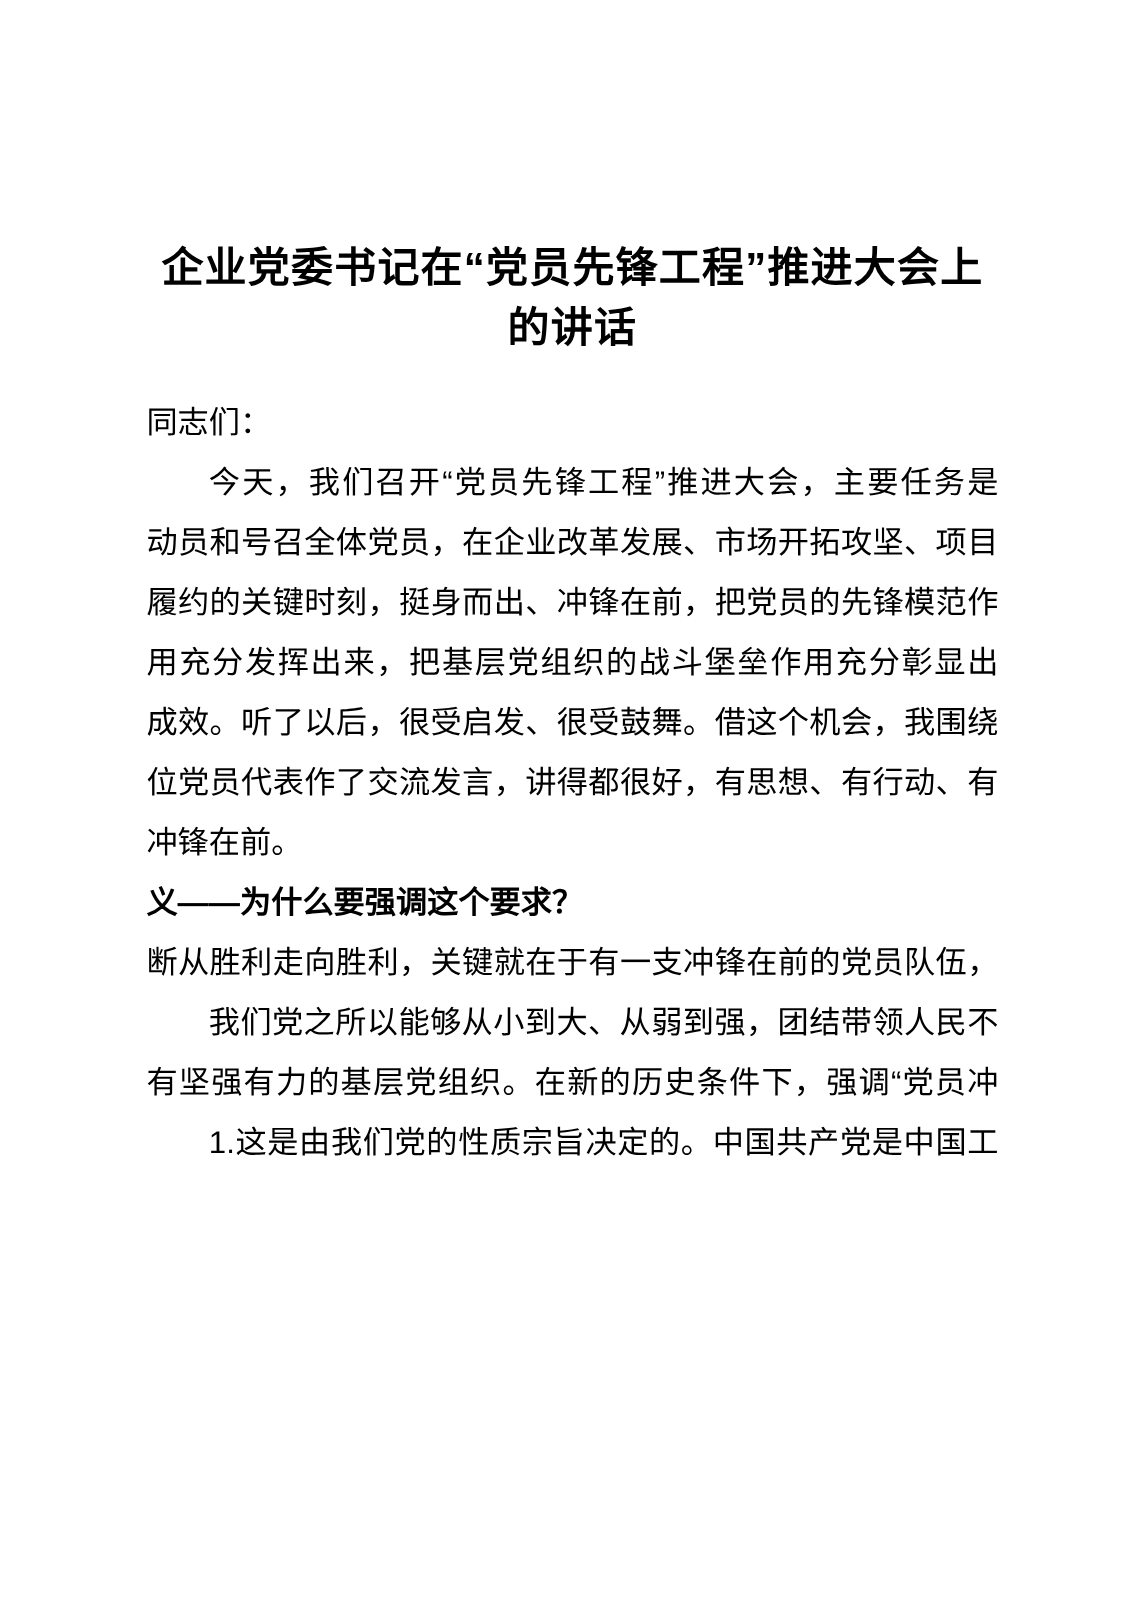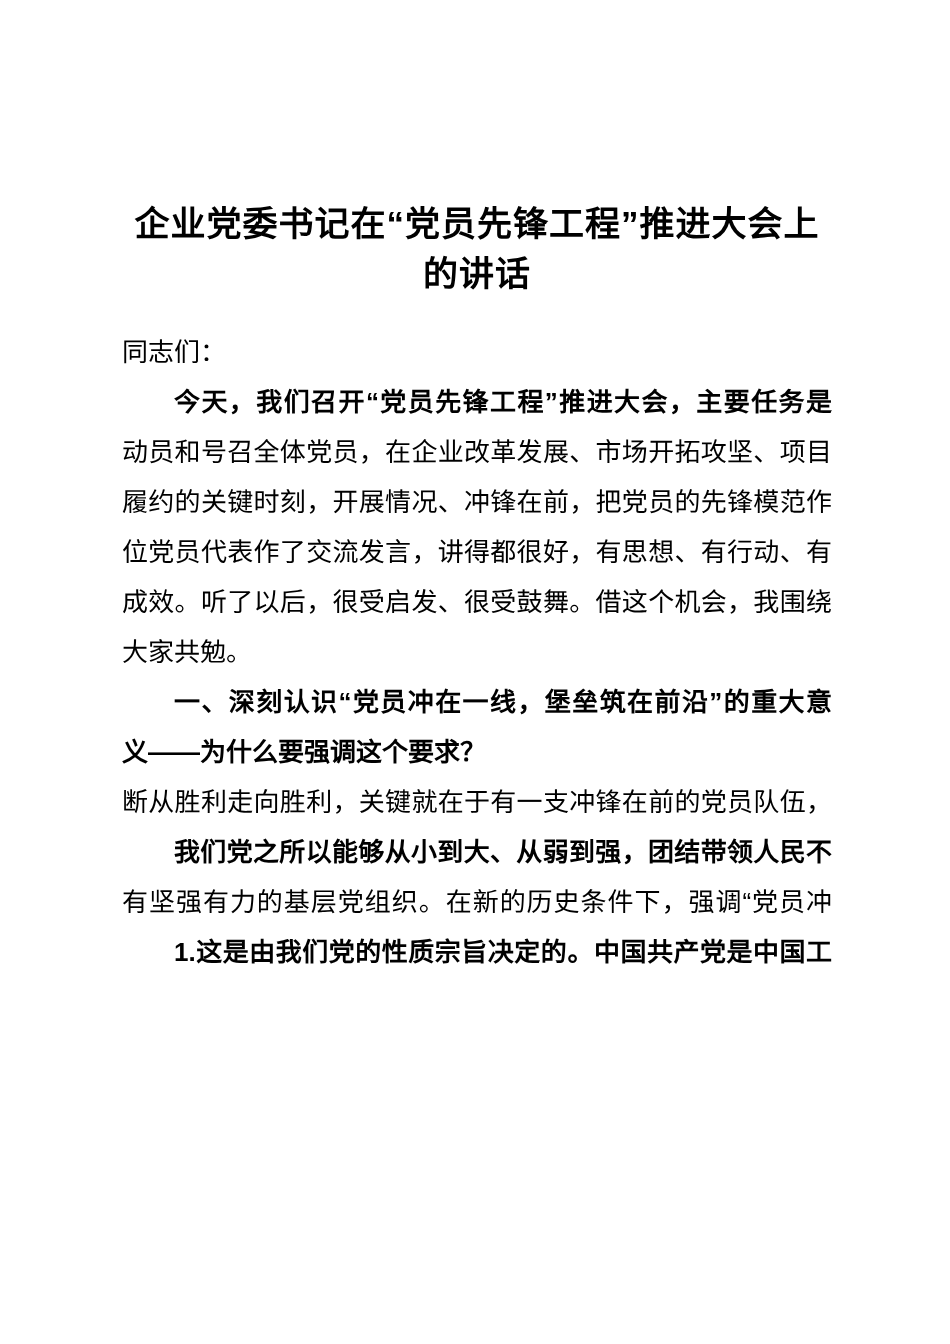--- a/index.html
+++ b/index.html
@@ -39,21 +39,21 @@
   }
   .para { margin: 0; }
   .para.bold .line { font-weight: 700; text-align: right; }
   .line {
     height: 50px;
     overflow: hidden;
     text-align: justify;
     text-align-last: justify;
     white-space: nowrap;
   }
-  .line.indent-first { padding-left: 52px; font-weight: bold; }
+  .line.indent-first { padding-left: 52px; }
   .line.line-end {
     text-align: left;
     text-align-last: left;
   }
 </style>
 </head>
 <body>
 
 <div class="page">
   <div class="doc">
@@ -61,27 +61,27 @@
         <div class="title-line">企业党委书记在“党员先锋工程”推进大会上</div>
         <div class="title-line">的讲话</div>
       </h1>
     <div class="doc-body" id="doc-body">
         <div class="para">
           <div class="line line-end">同志们：</div>
         </div>
         <div class="para">
           <div class="line indent-first">今天，我们召开“党员先锋工程”推进大会，主要任务是</div>
           <div class="line">动员和号召全体党员，在企业改革发展、市场开拓攻坚、项目</div>
-          <div class="line">履约的关键时刻，开展情况、冲锋在前，把党员的先锋模范作</div>
+          <div class="line">履约的关键时刻，挺身而出、冲锋在前，把党员的先锋模范作</div>
+          <div class="line">用充分发挥出来，把基层党组织的战斗堡垒作用充分彰显出</div>
+          <div class="line">成效。听了以后，很受启发、很受鼓舞。借这个机会，我围绕</div>
           <div class="line">位党员代表作了交流发言，讲得都很好，有思想、有行动、有</div>
-          <div class="line">成效。听了以后，很受启发、很受鼓舞。借这个机会，我围绕</div>
-          <div class="line line-end">大家共勉。</div>
+          <div class="line line-end">冲锋在前。</div>
         </div>
         <div class="para bold">
-          <div class="line indent-first">一、深刻认识“党员冲在一线，堡垒筑在前沿”的重大意</div>
           <div class="line line-end">义——为什么要强调这个要求？</div>
         </div>
         <div class="para">
           <div class="line">断从胜利走向胜利，关键就在于有一支冲锋在前的党员队伍，</div>
           <div class="line indent-first">我们党之所以能够从小到大、从弱到强，团结带领人民不</div>
           <div class="line">有坚强有力的基层党组织。在新的历史条件下，强调“党员冲</div>
         </div>
         <div class="para">
           <div class="line indent-first">1.这是由我们党的性质宗旨决定的。中国共产党是中国工</div>
         </div>

